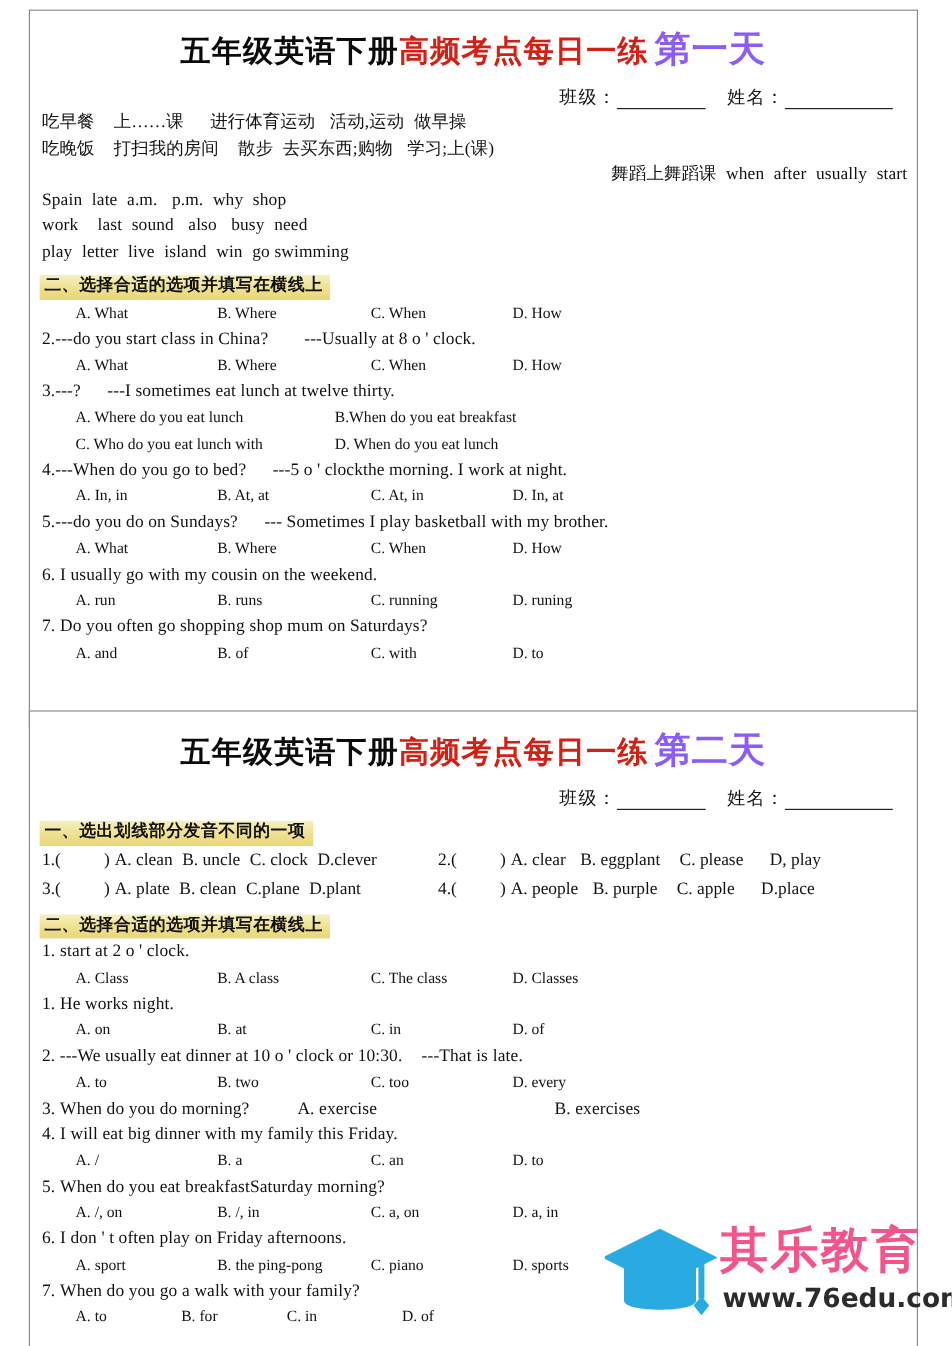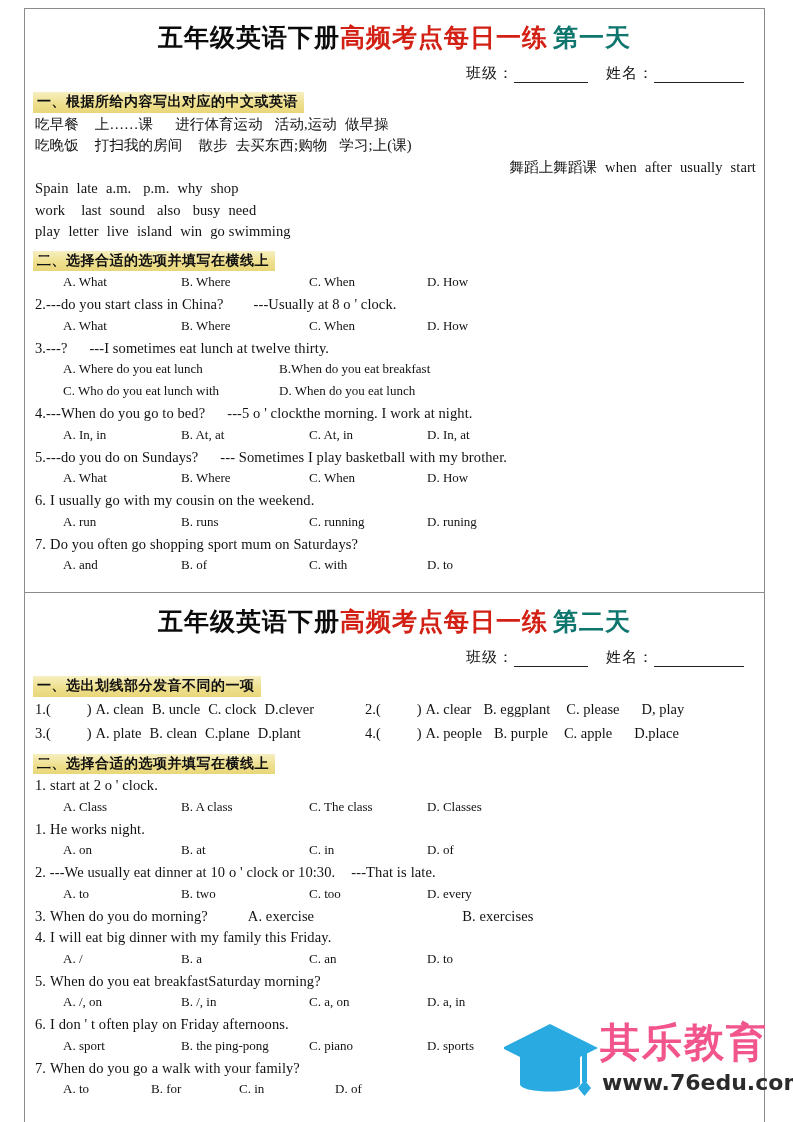--- a/index.html
+++ b/index.html
@@ -52,23 +52,23 @@
   .title-red {
     font-family: "Liberation Serif", serif;
     font-weight: bold;
     font-size: 25px;
     letter-spacing: 1px;
     color: #d32014;
   }
   .title-day {
     font-family: "Liberation Serif", serif;
     font-weight: bold;
-    font-size: 25px;
+    font-size: 30px;
     letter-spacing: 1px;
-    color: #0f766e;
+    color: #8b5cf6;
     margin-left: 5px;
   }
 
   
   .info-row {
     text-align: right;
     font-size: 15px;
     margin-top: 10px;
     padding-right: 12px;
     white-space: nowrap;
@@ -186,23 +186,20 @@
   <div class="sheet day1">
 
     <div class="title-row">
       <span class="title-black">五年级英语下册</span><span class="title-red">高频考点每日一练</span><span class="title-day">第一天</span>
     </div>
 
     <div class="info-row">
       <span class="lbl">班级：</span><span class="ul-line ul-70"></span><span class="info-gap"></span><span class="lbl">姓名：</span><span class="ul-line ul-86"></span>
     </div>
 
-    <div class="sec-head-wrap">
-      <span class="sec-head">一、根据所给内容写出对应的中文或英语</span>
-    </div>
 
     <div class="line">
       <span>吃早餐</span><span class="b74"></span><span class="sp16"></span><span>上……课</span><span class="b78"></span><span class="sp22"></span><span>进行体育运动</span><span class="b84"></span><span class="sp12"></span><span>活动,运动</span><span class="b74"></span><span class="sp8"></span><span>做早操</span><span class="b84"></span>
     </div>
 
     <div class="line">
       <span>吃晚饭</span><span class="b90"></span><span class="sp16"></span><span>打扫我的房间</span><span class="b84"></span><span class="sp16"></span><span>散步</span><span class="b84"></span><span class="sp8"></span><span>去买东西;购物</span><span class="b90"></span><span class="sp12"></span><span>学习;上(课)</span><span class="b78"></span>
     </div>
 
     <div class="line" style="padding-left:8px;text-align:right;">
@@ -278,21 +275,21 @@
       <span>6.</span><span class="sp4"></span><span>I usually go</span><span class="b100"></span><span class="sp4"></span><span>with my cousin on the weekend.</span>
     </div>
     <div class="opts">
       <span class="oc1">A. run</span>
         <span class="oc2">B. runs</span>
         <span class="oc3">C. running</span>
         <span class="oc4">D. runing</span>
     </div>
 
     <div class="line">
-      <span>7.</span><span class="sp4"></span><span>Do you often go shopping</span><span class="b100"></span><span class="sp4"></span><span>sport mum on Saturdays?</span>
+      <span>7.</span><span class="sp4"></span><span>Do you often go shopping</span><span class="b100"></span><span class="sp4"></span><span>shop mum on Saturdays?</span>
     </div>
     <div class="opts">
       <span class="oc1">A. and</span>
         <span class="oc2">B. of</span>
         <span class="oc3">C. with</span>
         <span class="oc4">D. to</span>
     </div>
 
   </div>
 

